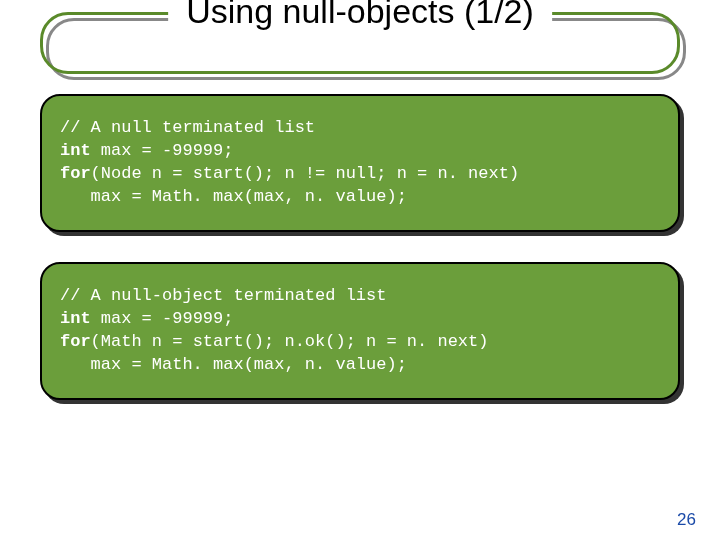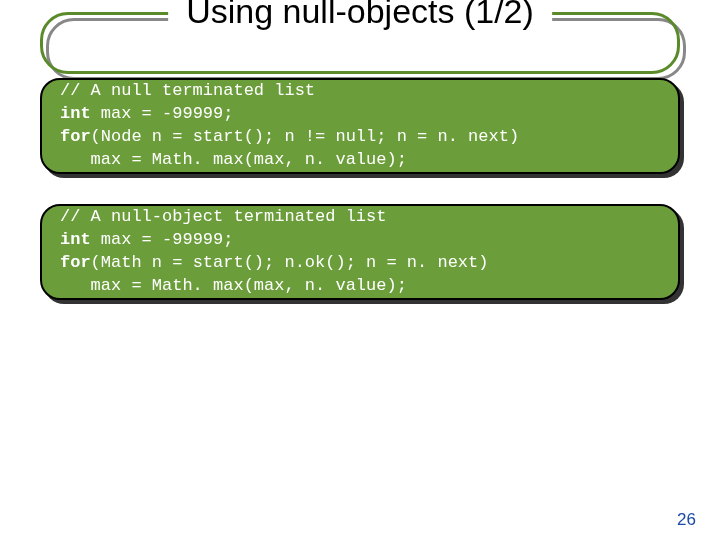--- a/index.html
+++ b/index.html
@@ -6,21 +6,21 @@
   body {
     width: 720px;
     height: 540px;
     background: #fff;
     font-family: Arial, sans-serif;
     position: relative;
     overflow: hidden;
   }
   .title-frame {
     position: relative;
-    margin: 12px 40px 4px 40px;
+    margin: 12px 40px 20px 40px;
     text-decoration: underline;
   }
   .title-shadow {
     position: absolute;
     top: 6px; left: 6px; right: -6px; bottom: -6px;
     border: 3px solid #888;
     border-radius: 28px;
     z-index: 0;
   }
   .title-border {
@@ -52,21 +52,21 @@
     top: 4px; left: 4px; right: -4px; bottom: -4px;
     background: #333;
     border-radius: 20px;
     z-index: 0;
   }
   .code-box {
     position: relative;
     background: #6b9e3b;
     border: 2px solid #000;
     border-radius: 20px;
-    padding: 0 18px;
+    padding: 21px 18px;
     z-index: 1;
     font-family: "Courier New", monospace;
     font-size: 17px;
     color: #fff;
     line-height: 1.35;
     white-space: pre;
   }
   .kw { font-weight: bold; }
   .page-num {
     position: absolute;

